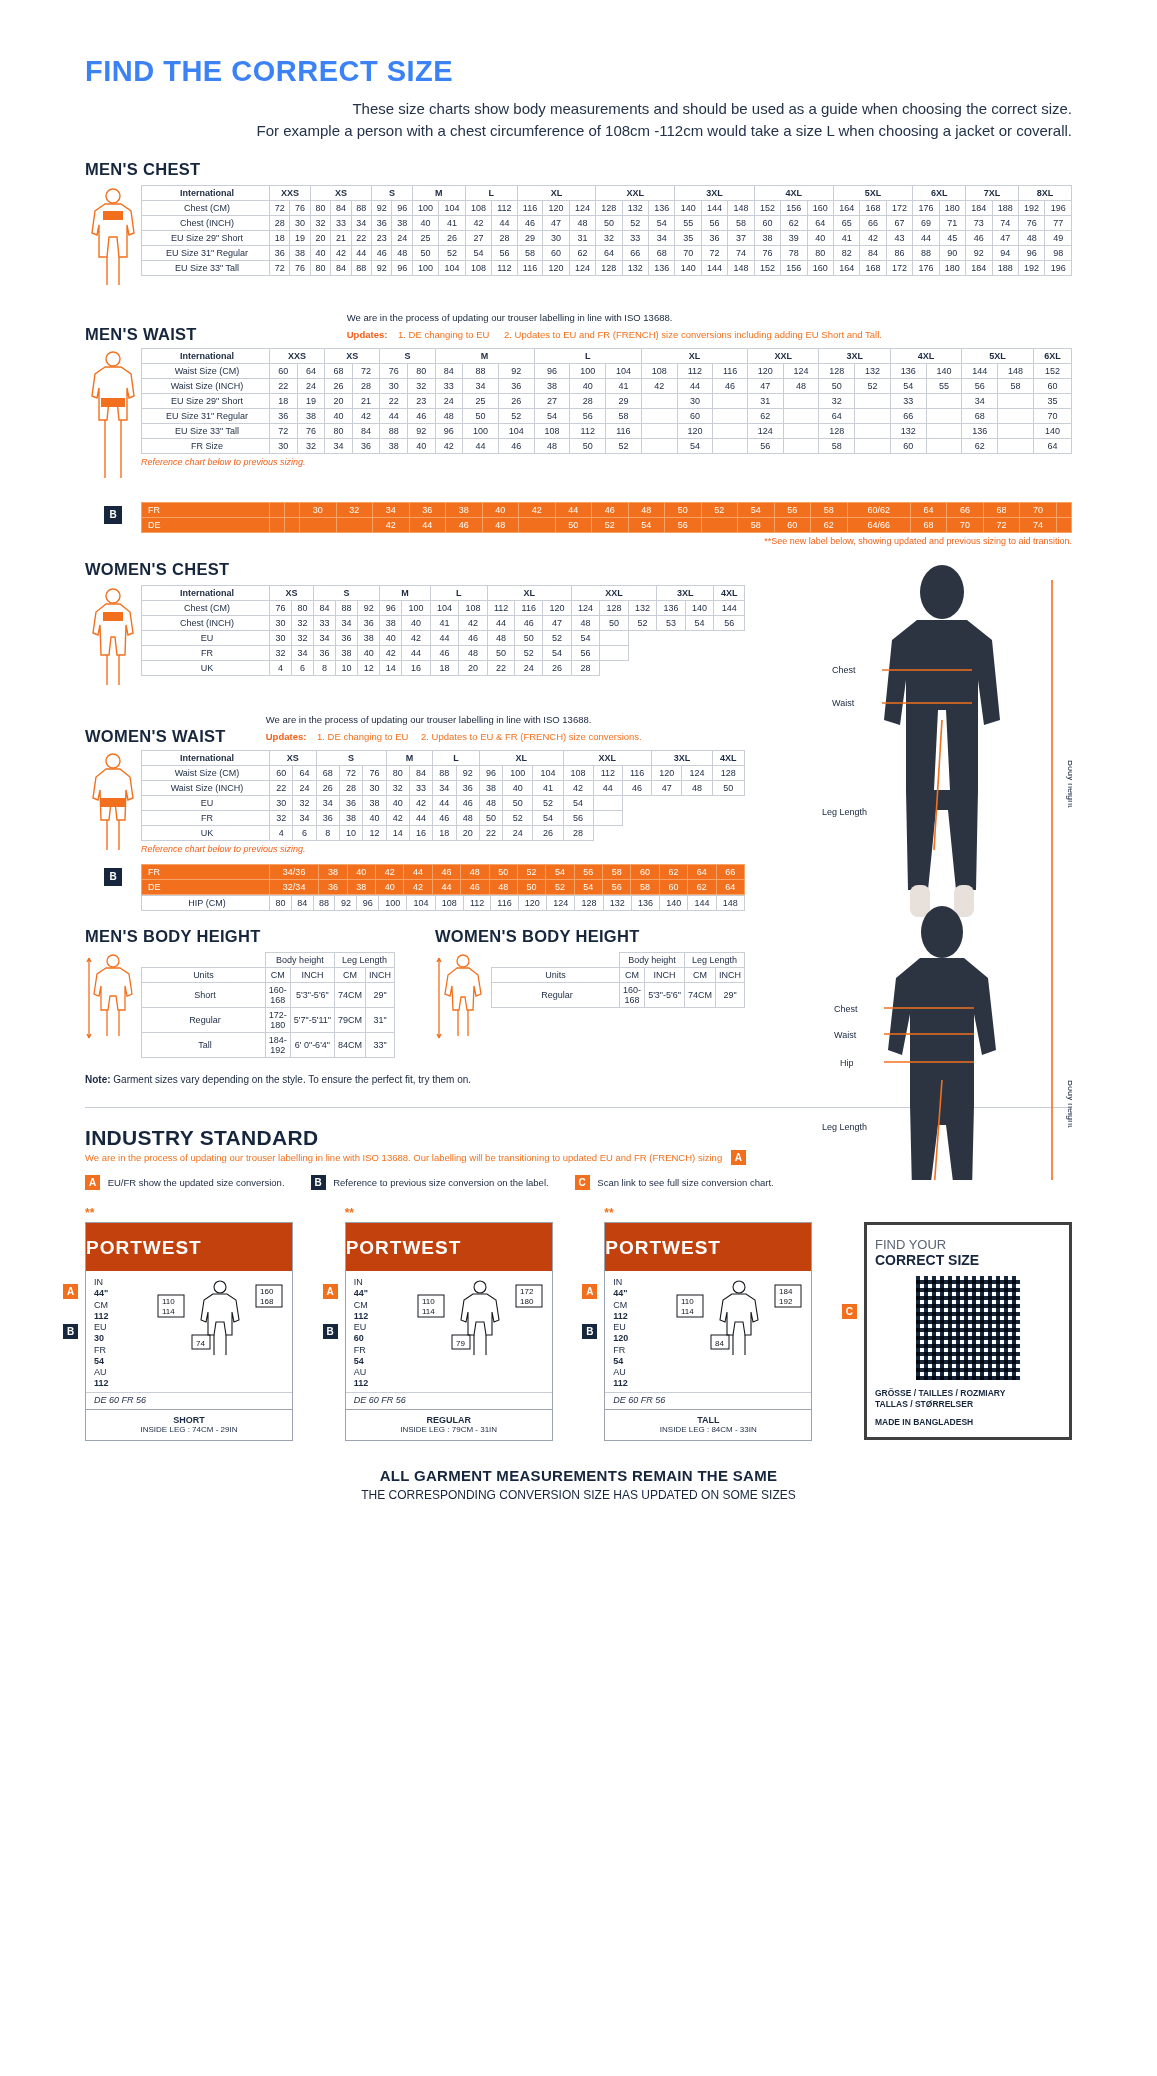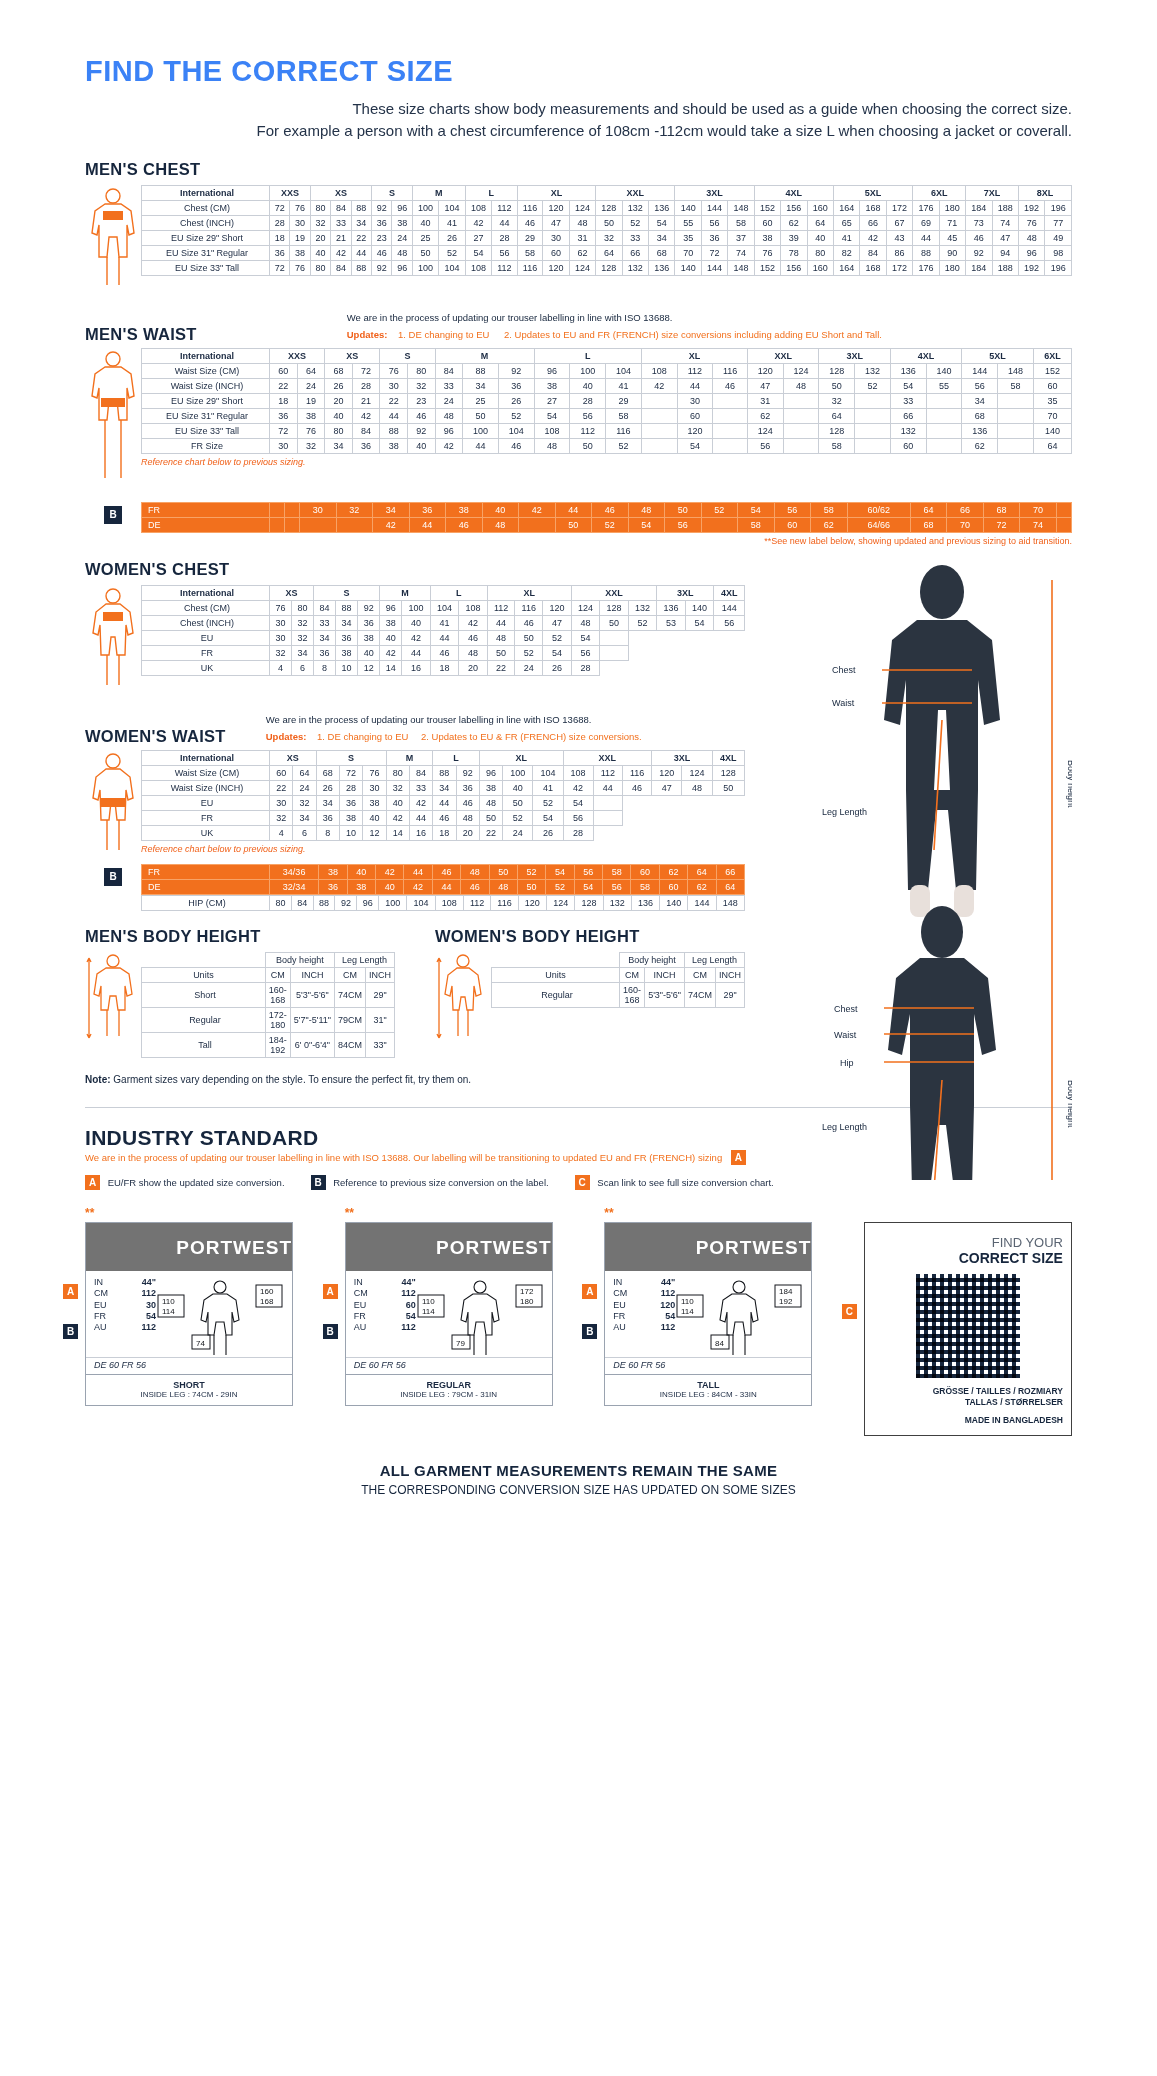--- a/index.html
+++ b/index.html
@@ -28,31 +28,31 @@
   .bh-table td,.bh-table th{font-size:9px;}
   .foot-note{font-size:10px;margin-top:16px;color:#16263d;}
   .divider{border-top:1px solid #c9ced6;margin:22px 0 18px 0;}
   h2.ind{font-size:21px;color:#16263d;font-weight:bold;letter-spacing:0.3px;margin:0;}
   h2.ind2{font-size:21px;color:#f0611a;font-weight:bold;letter-spacing:0.3px;margin:0 0 10px 0;}
   .lbl-legend{display:flex;gap:26px;align-items:center;font-size:9.5px;margin:10px 0 16px 0;flex-wrap:wrap;}
   .tag{display:inline-block;width:15px;height:15px;line-height:15px;text-align:center;color:#fff;background:#f2701d;font-weight:bold;font-size:10px;margin-right:5px;}
   .tag.dark{background:#16263d;}
   .labels{display:flex;gap:22px;align-items:flex-start;justify-content:space-between;}
   .label-card{border:1px solid #9aa3b0;width:208px;box-sizing:border-box;background:#fff;}
-  .label-top{background:#737373;color:#fff;text-align:right;padding:14px 0 12px 0;font-size:19px;font-weight:bold;letter-spacing:1px;position:relative;}
+  .label-top{background:#c2410c;color:#fff;text-align:left;padding:14px 0 12px 0;font-size:19px;font-weight:bold;letter-spacing:1px;position:relative;}
   .label-body{display:flex;padding:6px 6px 2px 8px;font-size:9px;}
   .sizes-col{width:62px;}
-  .sizes-col div{display:flex;justify-content:space-between;line-height:1.25;}
+  .sizes-col div{display:flex;justify-content:space-between;line-height:1.25;flex-direction:column;}
   .sizes-col .k{font-weight:normal;}
   .sizes-col .v{font-weight:bold;}
   .fig-col{flex:1;position:relative;height:78px;}
   .label-de{font-size:9px;font-style:italic;padding:2px 8px 4px 8px;border-top:1px solid #c9ced6;}
   .label-foot{border-top:1px solid #9aa3b0;text-align:center;font-size:9px;padding:5px 2px 6px 2px;font-weight:bold;}
   .label-foot .small{font-weight:normal;font-size:8px;}
-  .qr-card{border:1px solid #404040;width:208px;box-sizing:border-box;text-align:right;padding:12px 8px 10px 8px;}
+  .qr-card{border:3px solid #404040;width:208px;box-sizing:border-box;text-align:left;padding:12px 8px 10px 8px;}
   .qr-card .t1{font-size:13px;color:#5a6472;}
   .qr-card .t2{font-size:14px;font-weight:bold;color:#16263d;margin-bottom:8px;}
   .qr{width:104px;height:104px;margin:0 auto 8px auto;background:
      repeating-linear-gradient(90deg,#16263d 0 4px,#fff 4px 8px),
      repeating-linear-gradient(0deg,#16263d 0 4px,transparent 4px 8px);
      background-blend-mode:multiply;}
   .qr-card .t3{font-size:8.5px;color:#16263d;line-height:1.35;font-weight:bold;}
   .qr-card .t4{font-size:8.5px;color:#16263d;margin-top:6px;font-weight:bold;}
   .bottom-tag{text-align:center;margin-top:26px;}
   .bottom-tag .b1{font-size:15px;font-weight:bold;color:#16263d;letter-spacing:0.3px;}

